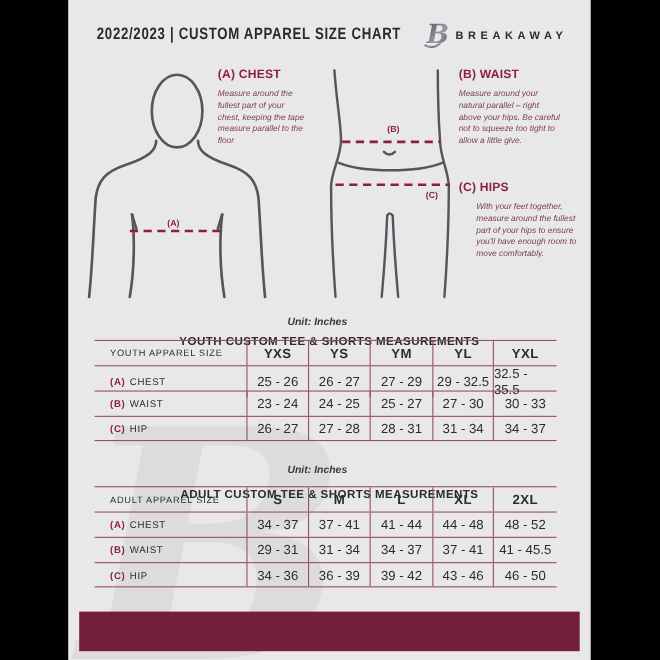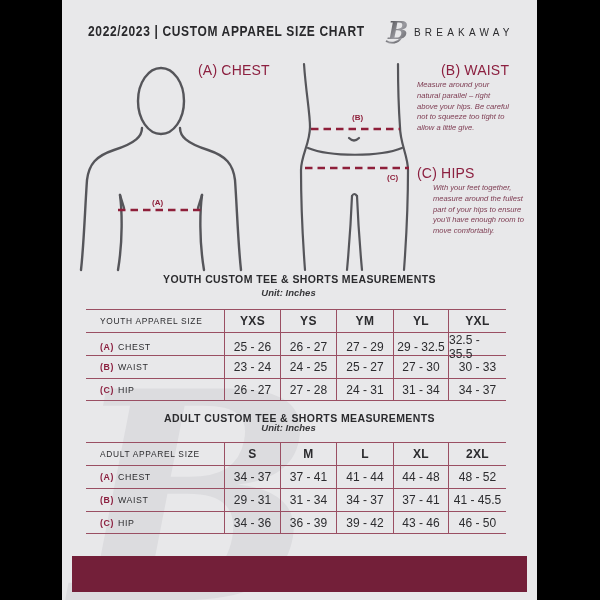--- a/index.html
+++ b/index.html
@@ -3,31 +3,31 @@
 <meta charset="utf-8">
 <style>
   * { margin:0; padding:0; box-sizing:border-box; }
   html,body { width:600px; height:600px; }
   body { background:#000; position:relative; font-family:"Liberation Sans", sans-serif; }
   .doc { position:absolute; left:62px; top:0; width:475px; height:600px; background:#e8e8ea; overflow:hidden; }
 
   
   .hdr-title { position:absolute; left:26px; top:22px; font-size:15px; font-weight:bold; color:#29292c;
                letter-spacing:0.8px; transform:scaleX(0.80); transform-origin:left center; white-space:nowrap; }
-  .brand { position:absolute; left:352px; top:27px; font-size:10px; font-weight:normal; color:#2b2b2e; letter-spacing:4.2px; white-space:nowrap; }
+  .brand { position:absolute; left:352px; top:27px; font-size:10px; font-weight:bold; color:#2b2b2e; letter-spacing:4.2px; white-space:nowrap; }
   .logo { position:absolute; left:318px; top:17px; width:30px; height:28px; }
 
   
-  .m-head { position:absolute; font-size:14px; font-weight:normal; color:#8c2040; letter-spacing:0.2px; }
+  .m-head { position:absolute; font-size:11px; font-weight:bold; color:#8c2040; letter-spacing:0.2px; }
   .m-body { position:absolute; font-size:7.6px; font-style:italic; color:#7d3b51; line-height:1.42; }
 
   .fig { position:absolute; }
 
   
-  .sec-title { position:absolute; width:475px; text-align:center; font-size:10.5px; font-weight:bold; color:#2b2b2e; letter-spacing:0.4px; }
+  .sec-title { position:absolute; width:475px; text-align:center; font-size:10.5px; font-weight:bold; color:#2b2b2e; letter-spacing:0.4px;margin-top:32px; }
   .sec-unit  { position:absolute; width:453px; text-align:center; font-size:9.5px; font-style:italic; font-weight:bold; color:#38383b; }
 
   
   .size-table { position:absolute; left:24px; width:420px; }
   .t-row { display:grid; grid-template-columns:138px 56px 56px 57px 55px 58px; height:23px; border-top:1.4px solid #9a4f63; }
   .t-row:last-child { border-bottom:1.4px solid #9a4f63; }
   .t-cell { display:flex; align-items:center; justify-content:center; font-size:12px; color:#2c2c2f; }
   .t-cell + .t-cell { border-left:1.2px solid #9a4f63; }
   .t-label { justify-content:flex-start; padding-left:14px; letter-spacing:0.6px; font-size:8.8px; }
   .t-head .t-label { font-size:8.4px; letter-spacing:0.7px; }
@@ -85,22 +85,23 @@
       <path d="M56,138 C55,162 53,190 51,212"></path>
       <path d="M61,138 C62,162 64,190 66,212"></path>
     </g>
     <text x="56" y="62" font-size="8" font-weight="bold" fill="#8e1f3a">(B)</text>
     <path d="M15,71 L104,71" stroke="#8e1f3a" stroke-width="2.4" stroke-dasharray="7.5 5" fill="none"></path>
     <path d="M9,110 L113,110" stroke="#8e1f3a" stroke-width="2.4" stroke-dasharray="7.5 5" fill="none"></path>
     <text x="91" y="122" font-size="8" font-weight="bold" fill="#8e1f3a">(C)</text>
   </svg>
 
   <div class="m-head" style="left:136px; top:62px;">(A) CHEST</div>
-
-  <div class="m-head" style="left:355px; top:62px;margin-left:24px;">(B) WAIST</div>
+  <div class="m-body" style="left:136px; top:80px; width:80px;">Measure around the fullest part of your chest, keeping the tape measure parallel to the floor</div>
+
+  <div class="m-head" style="left:355px; top:62px;">(B) WAIST</div>
   <div class="m-body" style="left:355px; top:80px; width:95px;">Measure around your natural parallel – right above your hips. Be careful not to squeeze too tight to allow a little give.</div>
 
   <div class="m-head" style="left:355px; top:165px;">(C) HIPS</div>
   <div class="m-body" style="left:371px; top:183px; width:98px;">With your feet together, measure around the fullest part of your hips to ensure you'll have enough room to move comfortably.</div>
 
   <div class="sec-title" style="top:273px;">YOUTH CUSTOM TEE &amp; SHORTS MEASUREMENTS</div>
   <div class="sec-unit" style="top:287px;">Unit: Inches</div>
 
   <div class="size-table" style="top:309px;">
     <div class="t-row t-head">
@@ -133,21 +134,21 @@
       <div class="t-cell">27 - 30</div>
       <div class="t-cell">30 - 33</div>
     </div>
     <div class="t-row">
       <div class="t-cell t-label">
           <span class="mkey">(C)</span>
           <span>HIP</span>
         </div>
       <div class="t-cell">26 - 27</div>
       <div class="t-cell">27 - 28</div>
-      <div class="t-cell">24 - 31</div>
+      <div class="t-cell">28 - 31</div>
       <div class="t-cell">31 - 34</div>
       <div class="t-cell">34 - 37</div>
     </div>
   </div>
 
   <div class="sec-title" style="top:412px;">ADULT CUSTOM TEE &amp; SHORTS MEASUREMENTS</div>
   <div class="sec-unit" style="top:422px;">Unit: Inches</div>
 
   <div class="size-table" style="top:442px;">
     <div class="t-row t-head">

